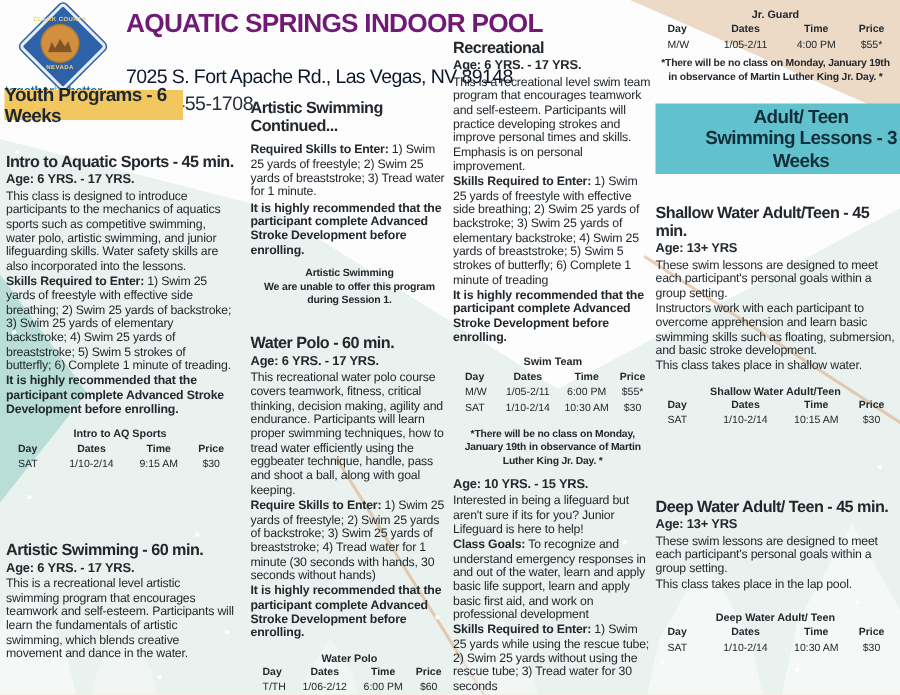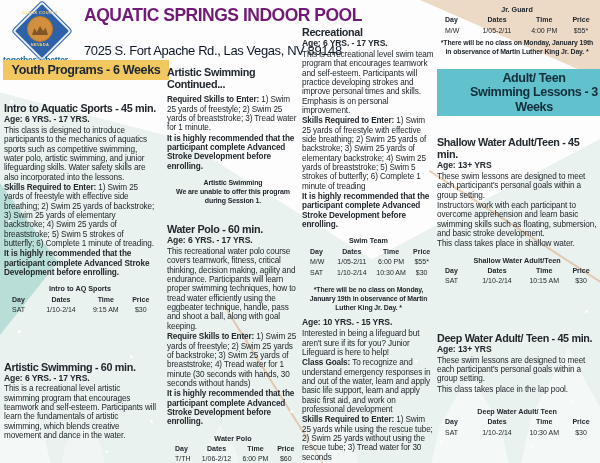--- a/index.html
+++ b/index.html
@@ -38,21 +38,21 @@
   .logo .circle:after{content:"";position:absolute;left:4px;top:8px;width:16px;height:10px;background:rgba(60,40,20,.55);clip-path:polygon(0 100%,15% 30%,30% 70%,50% 10%,70% 60%,85% 25%,100% 100%);}
   .tagline{position:absolute;left:3px;top:55px;font-size:8.6px;font-weight:700;letter-spacing:-.2px;}
   .tag-together,.tag-better{color:#1a6aa9;}
   .tag-for{color:#8fbcd8;font-weight:400;}
   .masthead{position:absolute;left:84px;top:5px;width:280px;}
   .main-title{font-size:17.5px;font-weight:700;letter-spacing:-.5px;color:#701a75;white-space:nowrap;}
   .address{font-size:13px;margin-top:17px;letter-spacing:-.4px;white-space:nowrap;color:#0f172a;}
   .phone{font-size:13px;margin-top:3px;letter-spacing:-.3px;color:#2a2f35;}
 
   
-  .youth-banner{position:absolute;left:3px;top:60px;width:166px;height:20px;background:#f2c75f;color:#1c2733;
+  .youth-banner{position:absolute;left:3px;top:60px;width:119px;height:20px;background:#f2c75f;color:#1c2733;
     font-size:12.6px;font-weight:700;display:flex;align-items:center;justify-content:center;letter-spacing:-.4px;}
   .adult-banner{position:absolute;left:437px;top:69px;width:160px;background:#61c2cd;color:#132e3a;text-align:center;
     font-size:12.6px;font-weight:700;line-height:1.15;padding:2px 17px;letter-spacing:-.4px;}
 
   
   .col{position:absolute;font-size:8.2px;line-height:1.14;letter-spacing:-.12px;}
   .col1{left:4px;top:84px;width:152px;}
   .col2{left:167px;top:48px;width:132px;}
   .col3{left:302px;top:8px;width:133px;}
   .col4{left:437px;top:118px;width:160px;}

